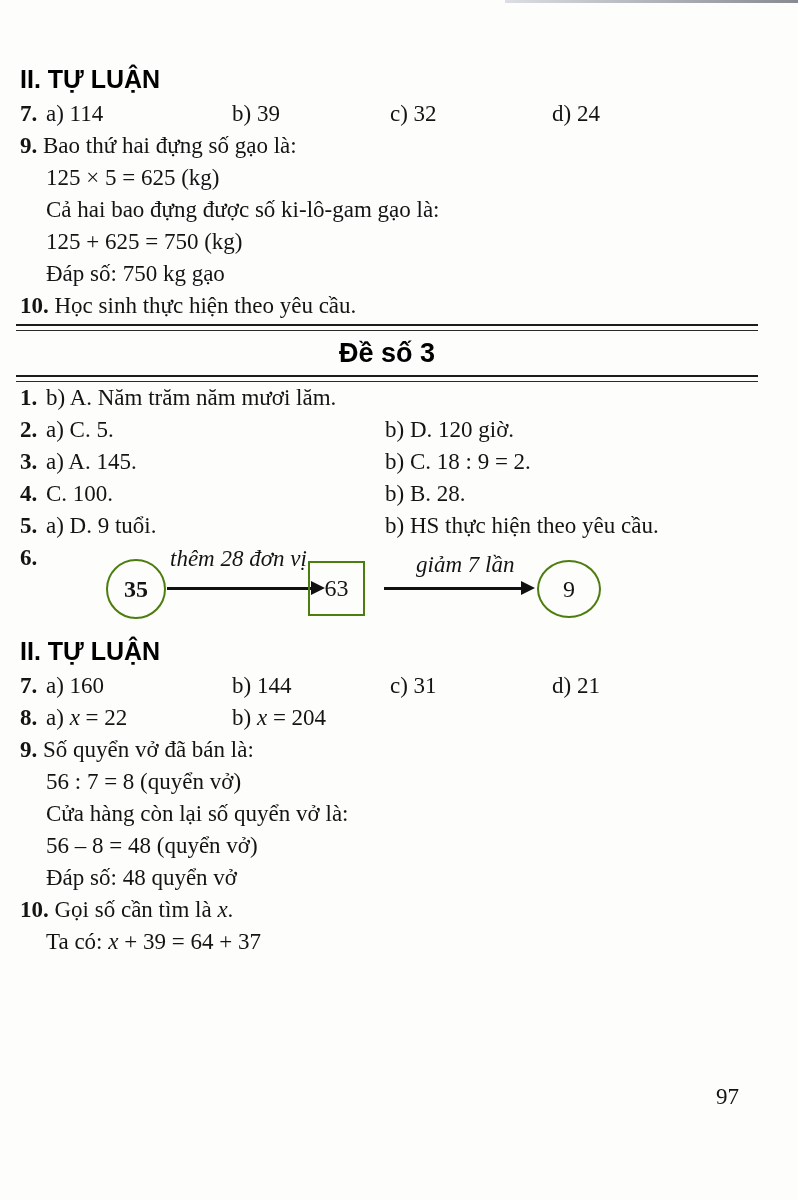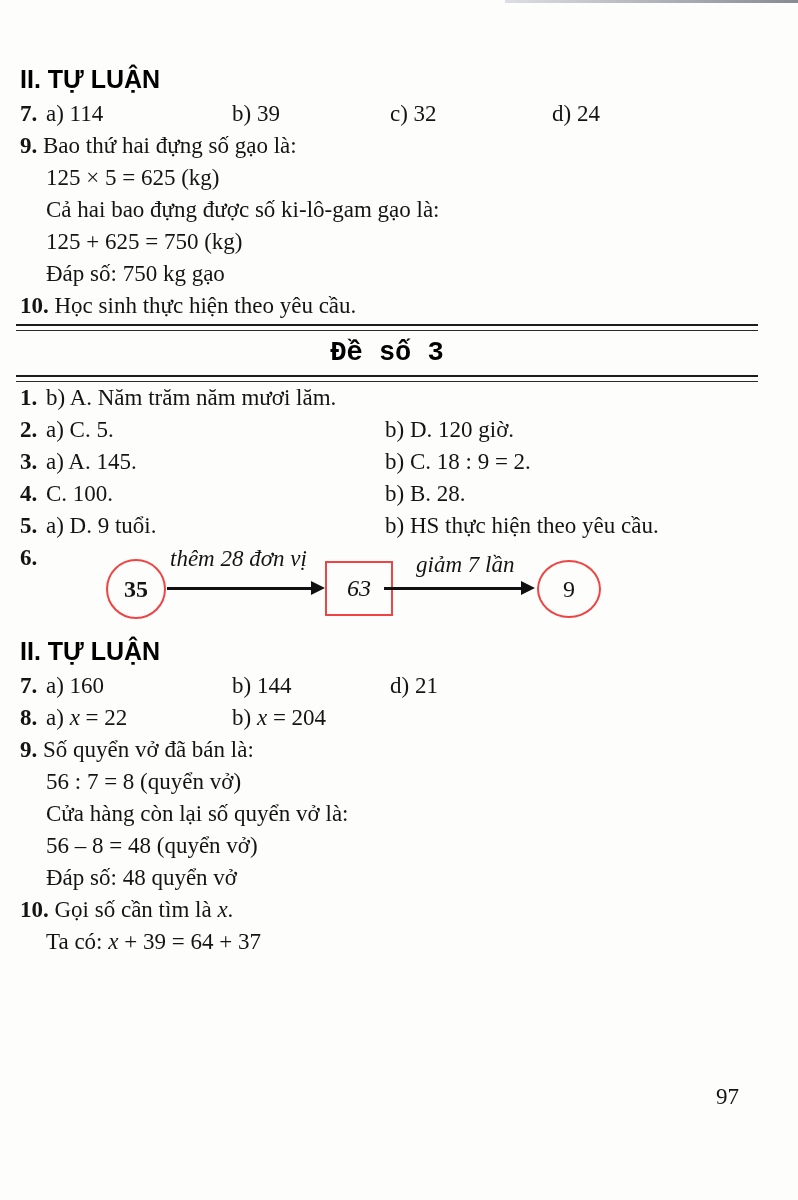--- a/index.html
+++ b/index.html
@@ -41,35 +41,35 @@
   .var { font-style: italic; }
   
   .de-block { margin-top: 2px; width: 742px; margin-left: -4px; }
   .dbl-rule {
     height: 7px;
     border-top: 2.5px solid #1c1c1c;
     border-bottom: 1.5px solid #2a2a2a;
   }
   .de-title {
     text-align: center;
-    font-family: Liberation Mono, monospace;
+    font-family: Liberation Sans, sans-serif;
     font-weight: 700;
     font-size: 27px;
     line-height: 38px;
     padding: 3px 0;
     color: #000;
   }
   .mt6 { margin-top: 6px; }
   .mt2 { margin-top: 2px; }
   
   .q6-block { position: relative; height: 92px; }
   .q6-block .qnum { position: absolute; left: 0; top: 0; line-height: 32px; }
   .shape {
     position: absolute;
-    border: 2px solid #ef4444;
+    border: 2px solid #4d7c0f;
     display: flex; align-items: center; justify-content: center;
     font-size: 24px;
     background: transparent;
   }
   .circle { border-radius: 50%; }
   .arrow-line { position: absolute; height: 2.5px; background: #111; }
   .arrow-head {
     position: absolute; width: 0; height: 0;
     border-left: 14px solid #111;
     border-top: 7px solid transparent;
@@ -152,35 +152,36 @@
 
   <div class="q6-block">
     <span class="qnum">6.</span>
 
     <div class="shape circle" style="left:86px; top:17px; width:60px; height:60px; font-weight:700;">35</div>
 
     <span class="arrow-label" style="left:150px; top:4px;">thêm 28 đơn vị</span>
     <div class="arrow-line" style="left:147px; top:45px; width:146px;"></div>
     <div class="arrow-head" style="left:291px; top:39px;"></div>
 
-    <div class="shape" style="left:305px; top:19px; width:68px; height:55px;font-style:italic;">63</div>
+    <div class="shape" style="left:288px; top:19px; width:57px; height:55px;">63</div>
 
     <span class="arrow-label" style="left:396px; top:10px;">giảm 7 lần</span>
     <div class="arrow-line" style="left:364px; top:45px; width:137px;"></div>
     <div class="arrow-head" style="left:501px; top:39px;"></div>
 
     <div class="shape circle" style="left:517px; top:18px; width:64px; height:58px;">9</div>
   </div>
 
   <div class="sec-heading mt2">II. TỰ LUẬN</div>
 
   <div class="row4">
     <span class="qnum">7.</span>
     <span>a) 160</span>
     <span>b) 144</span>
+    <span>c) 31</span>
     <span>d) 21</span>
   </div>
 
   <div class="row4">
     <span class="qnum">8.</span>
     <span><span>a) </span><span class="var">x</span><span> = 22</span></span>
     <span><span>b) </span><span class="var">x</span><span> = 204</span></span>
     <span></span>
     <span></span>
   </div>

